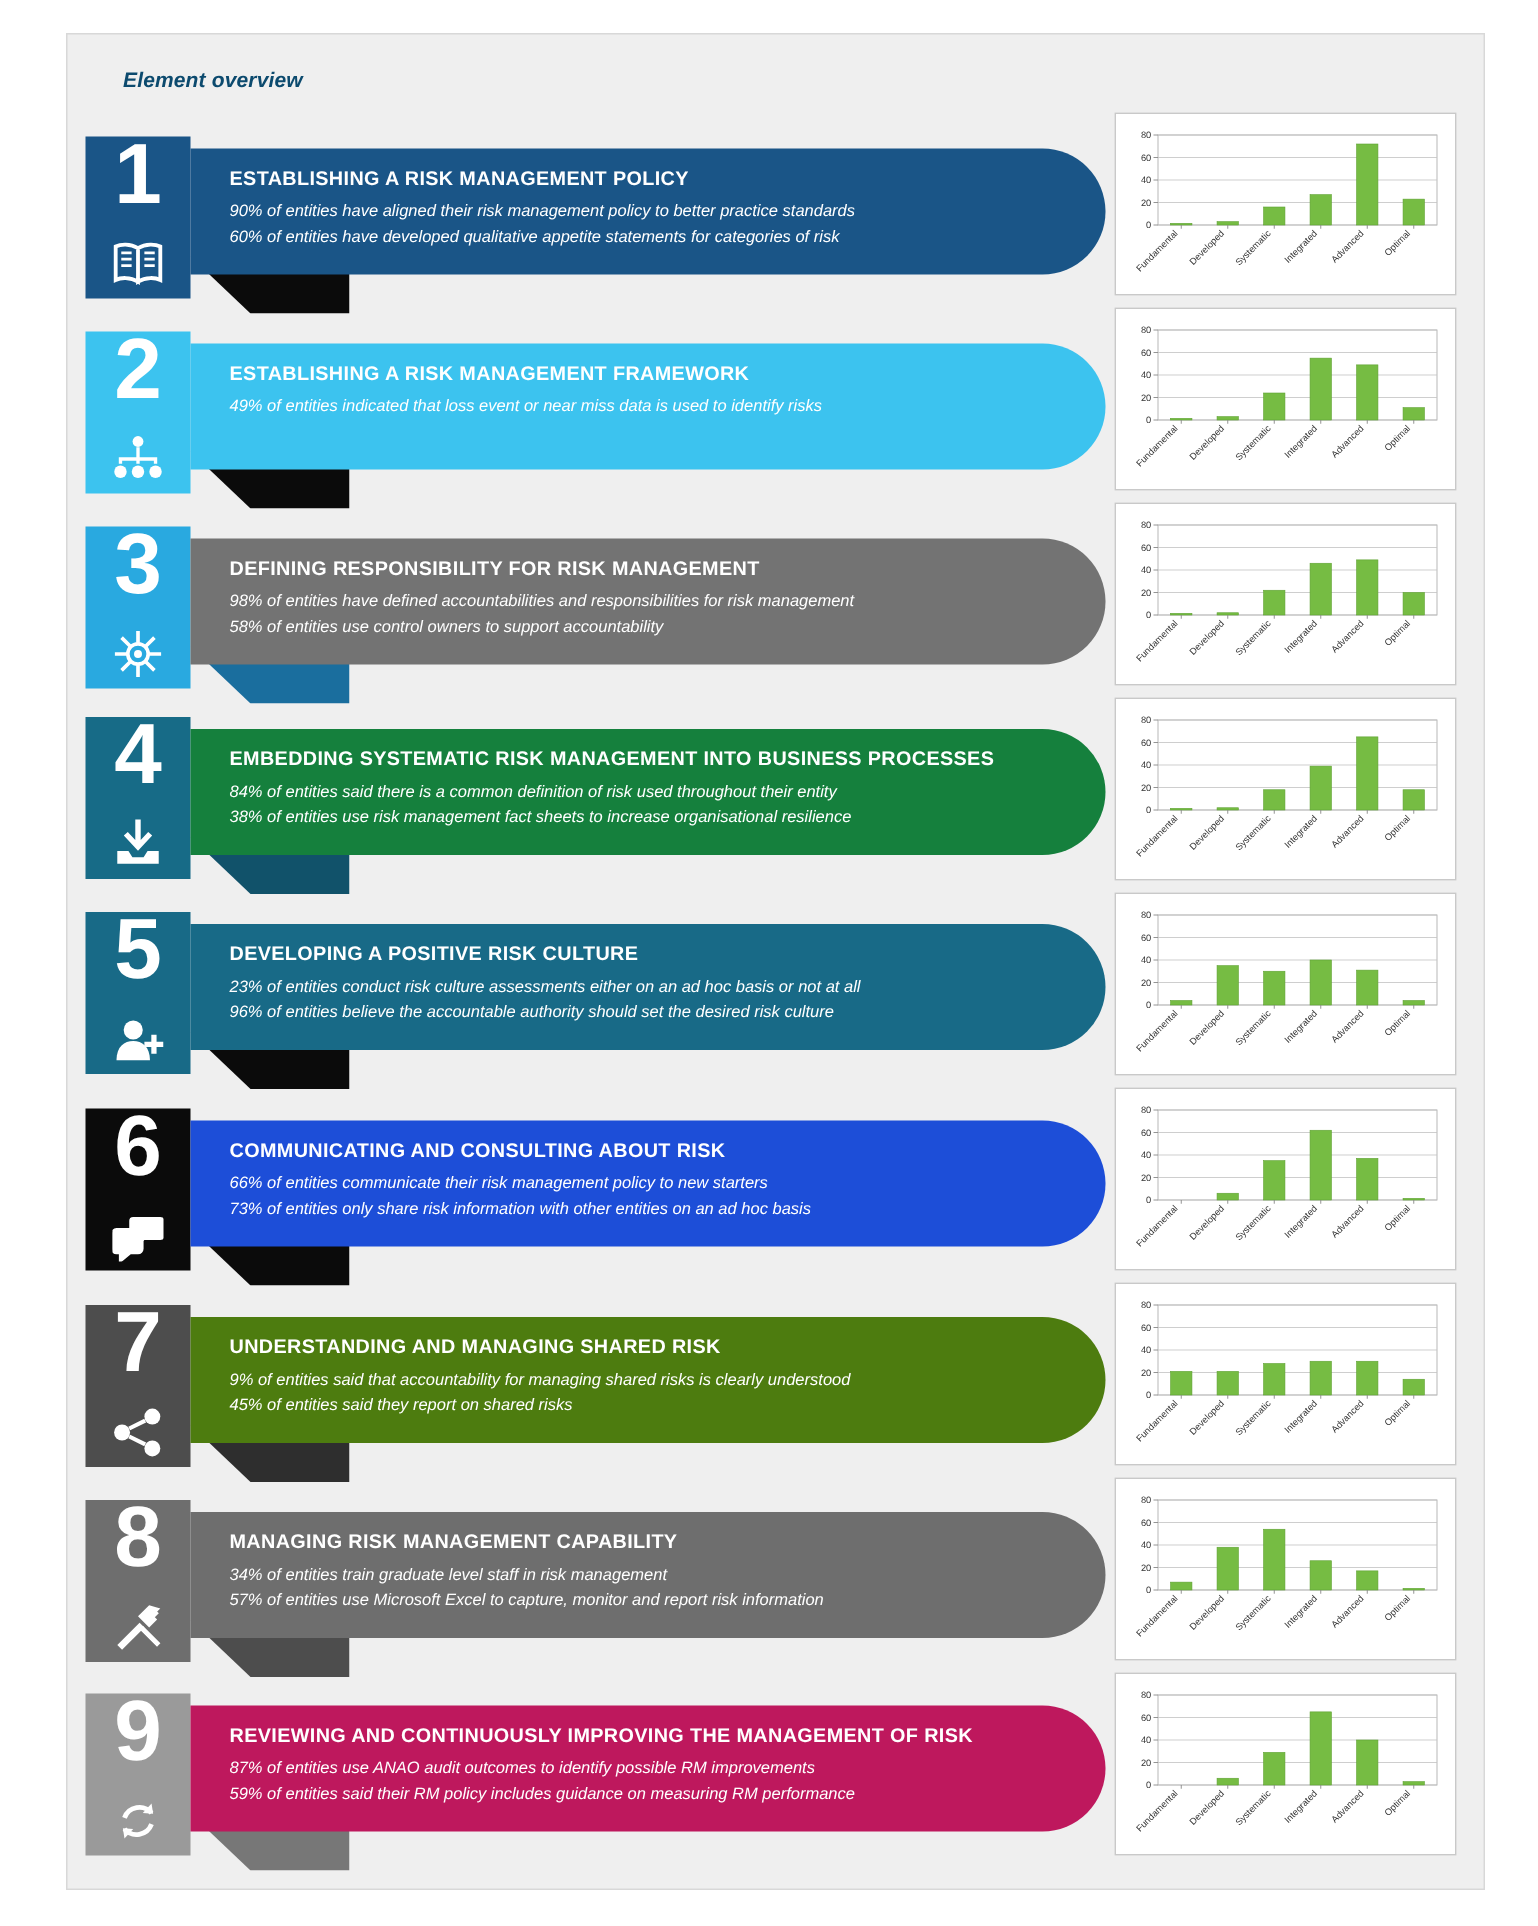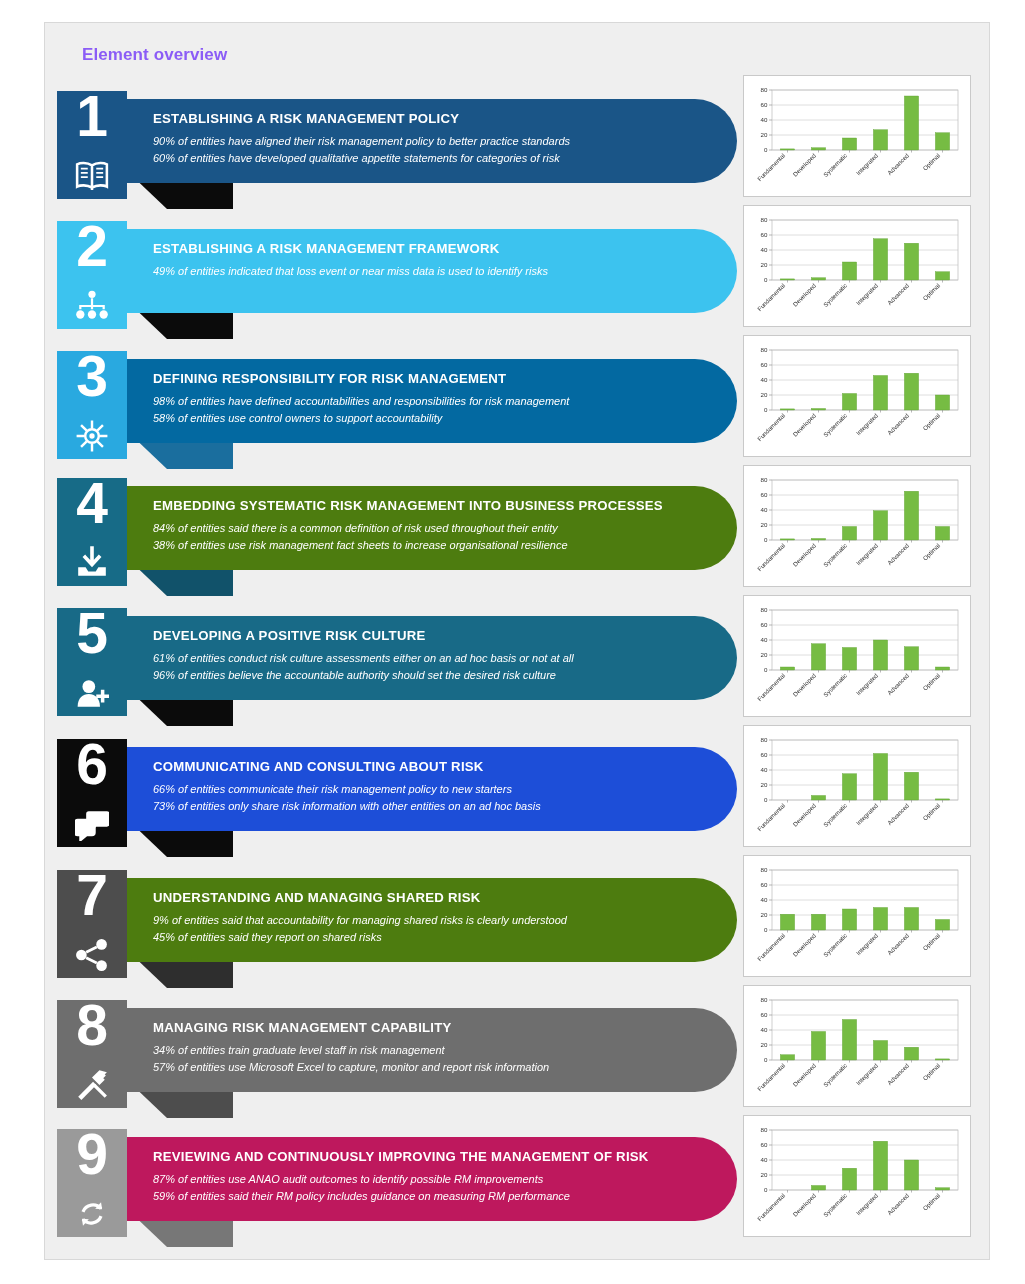--- a/index.html
+++ b/index.html
@@ -13,23 +13,24 @@
     position: absolute;
     left: 44px; top: 22px;
     width: 946px; height: 1238px;
     background: #efefef;
     border: 1px solid #d8d8d8;
   }
 
   
   .col-header {
     position: absolute;
+    font-style: italic;
     font-weight: bold;
-    font-size: 17px;
-    color: #8b5cf6;
+    font-size: 14px;
+    color: #0c4a6e;
     letter-spacing: 0.1px;
     white-space: nowrap;
   }
   #hdr-left  { left: 37px;  top: 22px; }
   #hdr-right { left: 726px; top: 22px; margin-top: 34px; }
 
   
   .row { position: absolute; left: 0; width: 946px; }
 
   
@@ -169,42 +170,42 @@
 
     <div class="num-tile" style="background:#29a9e0">
       <div class="num">3</div>
       <svg class="tile-icon" viewBox="0 0 32 32">
             <circle cx="16" cy="16" r="6.4" fill="none" stroke="#fff" stroke-width="2.3"></circle>
             <circle cx="16" cy="16" r="2.5"></circle>
             <path d="M16 1.5 L16 9 M16 23 L16 30.5 M1.5 16 L9 16 M23 16 L30.5 16 M5.7 5.7 L11 11 M21 21 L26.3 26.3 M26.3 5.7 L21 11 M11 21 L5.7 26.3" stroke="#fff" stroke-width="2.3" fill="none"></path>
           </svg>
     </div>
 
-    <div class="bubble" style="background:#0369a1">
+    <div class="bubble" style="background:#737373">
       <div class="title">DEFINING RESPONSIBILITY FOR RISK MANAGEMENT</div>
       <div class="fact">98% of entities have defined accountabilities and responsibilities for risk management</div>
           <div class="fact">58% of entities use control owners to support accountability</div>
     </div>
   </div>
       <div class="row" style="top: 455px;">
     <div class="wedge">
       <svg width="106" height="38" viewBox="0 0 106 38">
         <path d="M0 0 L106 0 L106 38 L40 38 Z" fill="#11526a"></path>
       </svg>
     </div>
 
     <div class="num-tile" style="background:#176b87">
       <div class="num">4</div>
       <svg class="tile-icon" viewBox="0 0 32 32">
             <path d="M16 2 L16 16 M9.5 10.5 L16 17.5 L22.5 10.5" stroke="#fff" stroke-width="3.4" fill="none" stroke-linecap="square"></path>
             <path d="M3 20 L3 28 L29 28 L29 20 L22 20 L19.5 24 L12.5 24 L10 20 Z"></path>
           </svg>
     </div>
 
-    <div class="bubble" style="background:#4d7c0f">
+    <div class="bubble" style="background:#15803d">
       <div class="title">EMBEDDING SYSTEMATIC RISK MANAGEMENT INTO BUSINESS PROCESSES</div>
       <div class="fact">84% of entities said there is a common definition of risk used throughout their entity</div>
           <div class="fact">38% of entities use risk management fact sheets to increase organisational resilience</div>
     </div>
   </div>
       <div class="row" style="top: 585px;">
     <div class="wedge">
       <svg width="106" height="38" viewBox="0 0 106 38">
         <path d="M0 0 L106 0 L106 38 L40 38 Z" fill="#0b0b0b"></path>
       </svg>
@@ -214,21 +215,21 @@
       <div class="num">5</div>
       <svg class="tile-icon" viewBox="0 0 32 32">
             <circle cx="13" cy="10" r="6"></circle>
             <path d="M2.5 29 C2.5 20.5 7.5 17 13 17 C18.5 17 23.5 20.5 23.5 29 Z"></path>
             <path d="M26 13 L26 25 M20 19 L32 19" stroke="#fff" stroke-width="3.3" fill="none"></path>
           </svg>
     </div>
 
     <div class="bubble" style="background:#186a87">
       <div class="title">DEVELOPING A POSITIVE RISK CULTURE</div>
-      <div class="fact">61% of entities conduct risk culture assessments either on an ad hoc basis or not at all</div>
+      <div class="fact">23% of entities conduct risk culture assessments either on an ad hoc basis or not at all</div>
           <div class="fact">96% of entities believe the accountable authority should set the desired risk culture</div>
     </div>
   </div>
       <div class="row" style="top: 716px;">
     <div class="wedge">
       <svg width="106" height="38" viewBox="0 0 106 38">
         <path d="M0 0 L106 0 L106 38 L40 38 Z" fill="#0b0b0b"></path>
       </svg>
     </div>
 

